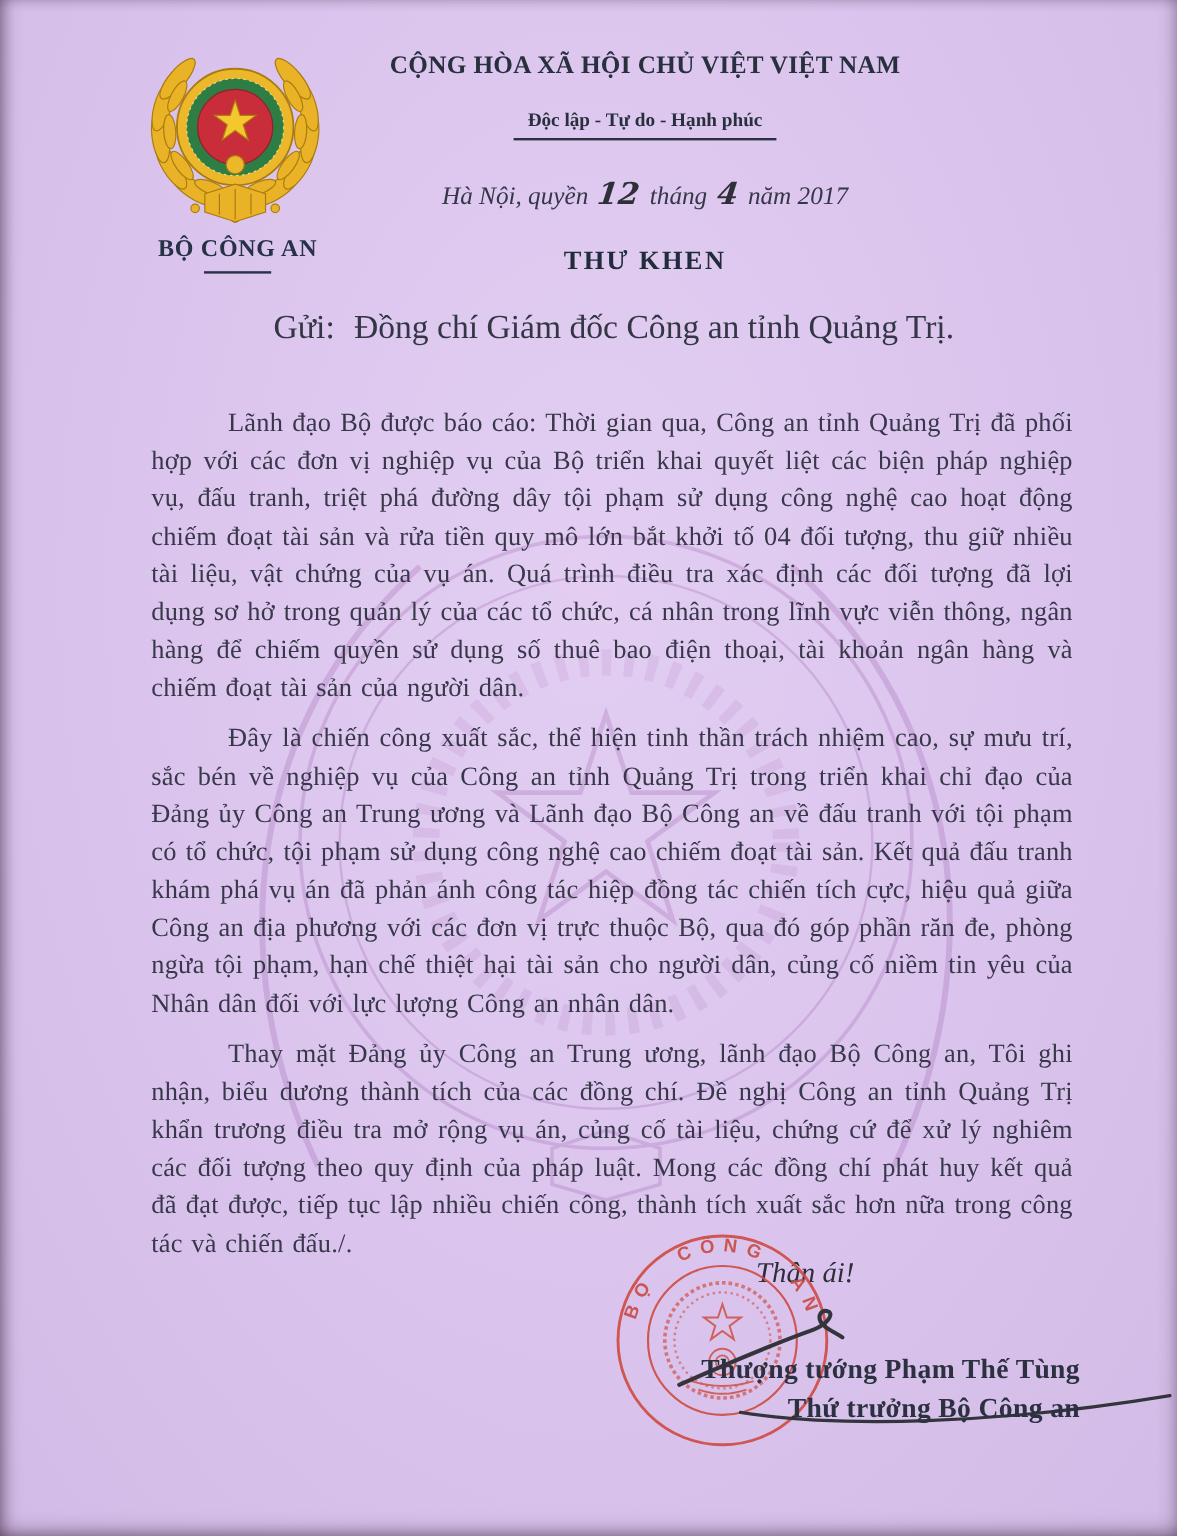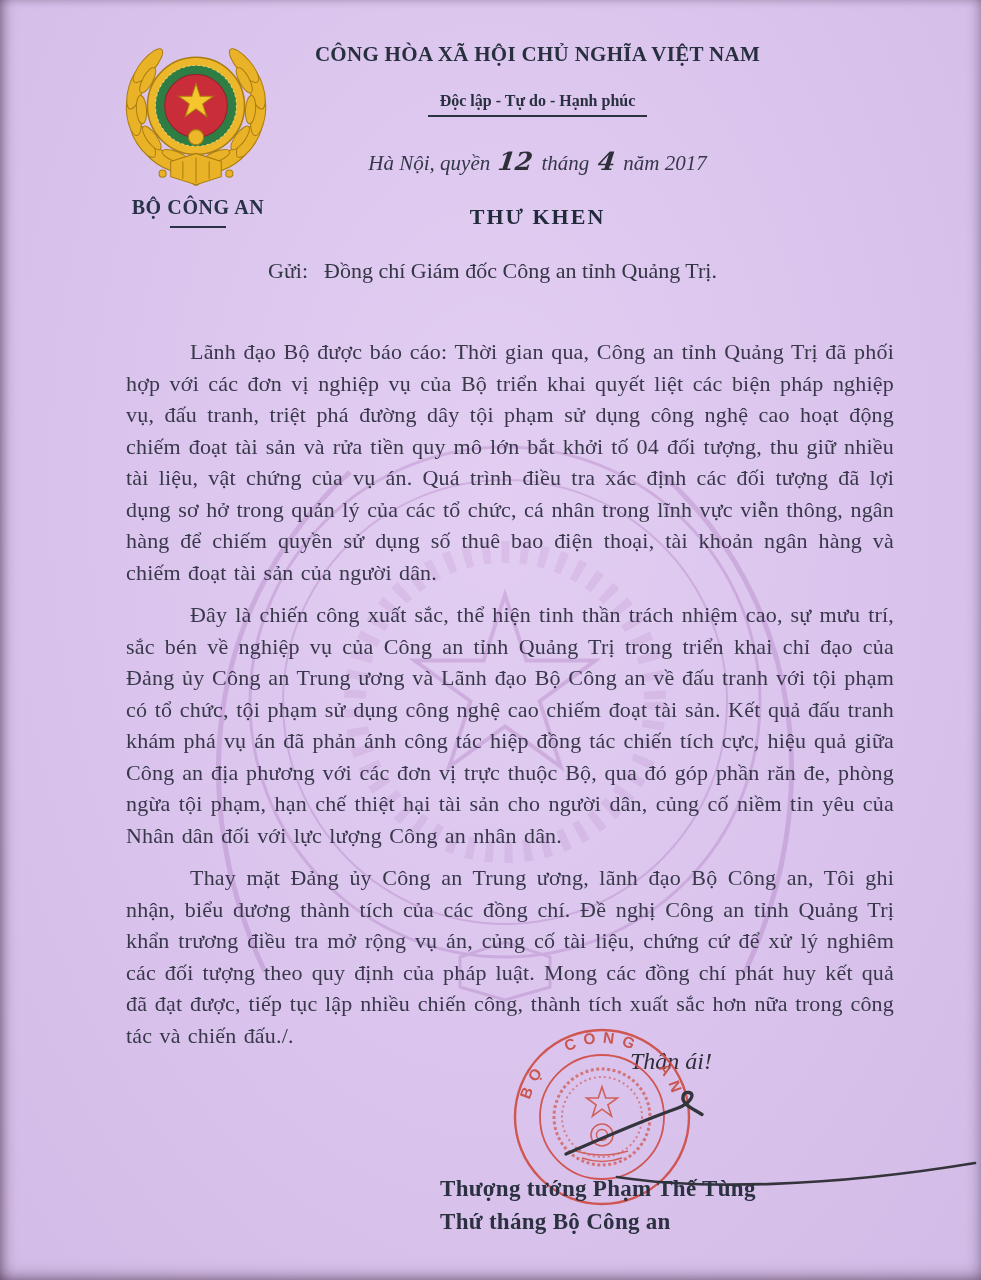--- a/index.html
+++ b/index.html
@@ -22,29 +22,29 @@
   .org-name{font-size:20px;font-weight:700;letter-spacing:.6px;color:#273246;}
   .org-underline{width:56px;border-top:2px solid #273246;margin:7px auto 0;}
   .head-center{left:255px;top:42px;width:565px;text-align:center;color:#28303f;}
   .nat-title{font-size:21px;font-weight:700;letter-spacing:.3px;}
   .motto{display:inline-block;margin-top:7px;font-size:16px;font-weight:700;
          padding:0 12px 5px;border-bottom:2px solid #2a3242;}
   .date-line{margin-top:30px;font-style:italic;font-size:21px;color:#343748;}
   .hand{font-family:"DejaVu Serif",serif;font-weight:700;font-style:italic;font-size:25px;
         display:inline-block;transform:skewX(-7deg);margin:0 3px;color:#2f2f3a;}
   .letter-title{margin-top:28px;font-size:22px;font-weight:700;letter-spacing:2px;color:#222b3c;}
-  .recipient{left:228px;top:258px;font-size:22px;color:#333644;margin-left:40px;}
+  .recipient{left:228px;top:258px;font-size:28px;color:#333644;}
   .recipient-label{margin-right:16px;}
   .body-text{left:114px;top:336px;width:792px;text-align:justify;
              font-size:22px;line-height:31.5px;letter-spacing:.2px;word-spacing:1.5px;color:#38384a;}
   .body-text p{margin:0 12px 11px;text-indent:64px;}
   .salutation{left:630px;top:1048px;font-size:24px;font-weight:400;font-style:italic;color:#2e2e38;}
   .seal-svg{left:507px;top:1022px;width:190px;height:190px;opacity:.9;}
   .sig-svg{left:500px;top:1040px;width:481px;height:150px;}
-  .signer{left:440px;top:1176px;width:460px;text-align:left;color:#2b3140;}
+  .signer{left:440px;top:1128px;width:460px;text-align:right;color:#2b3140;}
   .signer-name{font-size:23px;font-weight:700;letter-spacing:.3px;}
   .signer-title{margin-top:7px;font-size:23px;font-weight:700;letter-spacing:.3px;}
   .seal-letters{font-family:"Liberation Sans",sans-serif;font-size:15.5px;font-weight:700;
                 letter-spacing:7px;word-spacing:14px;fill:#c94b42;}
 </style>
 </head>
 <body>
 
 <div class="page">
 
@@ -101,21 +101,21 @@
     <path d="M 60 116 L 85 108 L 110 116 L 110 131 L 85 139 L 60 131 Z" fill="#e9b227" stroke="#aa7d10" stroke-width="1"></path>
     <path d="M 72 116 V 133 M 85 112 V 137 M 98 116 V 133" stroke="#aa7d10" stroke-width="1" fill="none"></path>
   </svg>
 
   <div class="abs org-block">
     <div class="org-name">BỘ CÔNG AN</div>
     <div class="org-underline"></div>
   </div>
 
   <div class="abs head-center">
-    <div class="nat-title">CÔNG HÒA XÃ HỘI CHỦ NGHĨA VIỆT NAM</div><br>
+    <div class="nat-title">CỘNG HÒA XÃ HỘI CHỦ VIỆT VIỆT NAM</div><br>
     <div class="motto">Độc lập - Tự do - Hạnh phúc</div>
     <div class="date-line">
       <span>Hà Nội, quyền</span>
       <span class="hand">12</span>
       <span>tháng</span>
       <span class="hand">4</span>
       <span>năm 2017</span>
     </div>
     <div class="letter-title">THƯ KHEN</div>
   </div>
@@ -151,16 +151,16 @@
 
   <svg class="abs sig-svg" viewBox="0 0 481 150">
     <g stroke="#34343d" stroke-width="3.4" fill="none" stroke-linecap="round">
       <path d="M 66 114 C 100 99 150 78 178 68 C 190 63.5 196 54 189 52.5 C 183 51.5 180 59 187 65 C 191 68.5 197 71 202 74.5"></path>
       <path d="M 117 137 C 200 150 330 147 475 123" stroke-width="2.6"></path>
     </g>
   </svg>
 
   <div class="abs signer">
     <div class="signer-name">Thượng tướng Phạm Thế Tùng</div>
-    <div class="signer-title">Thứ tháng Bộ Công an</div>
+    <div class="signer-title">Thứ trưởng Bộ Công an</div>
   </div>
 
 </div>
 
 </body></html>

